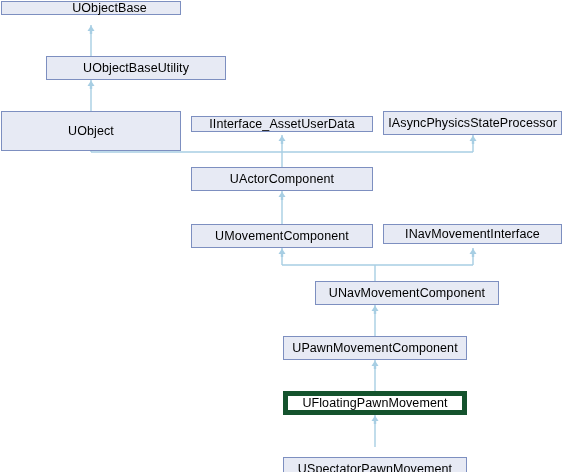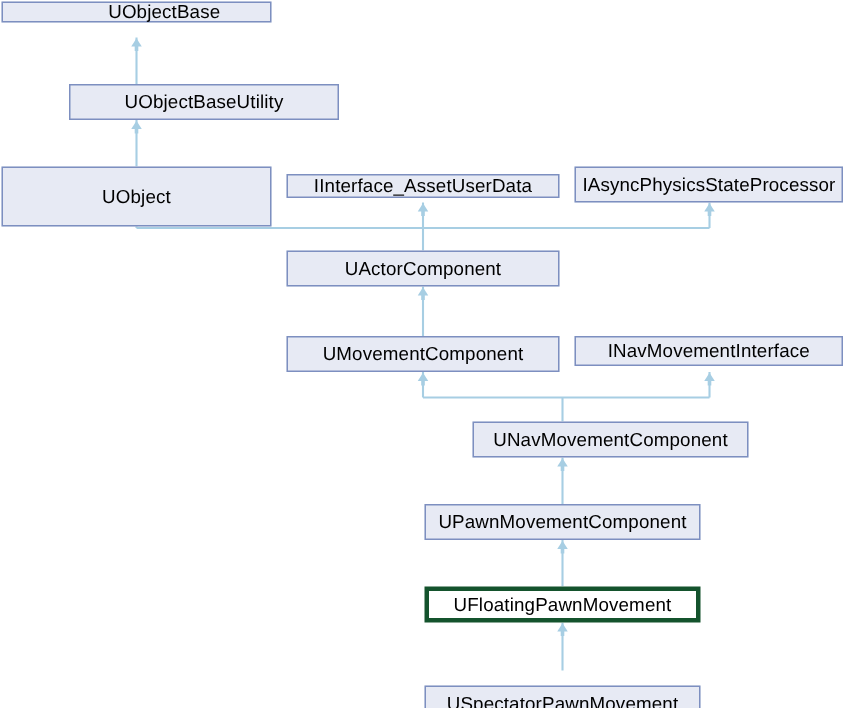--- a/index.html
+++ b/index.html
@@ -36,21 +36,21 @@
     justify-content: center;
     font-size: 12.5px;
     line-height: 1;
     color: #000000;
     letter-spacing: 0.1px;
     white-space: nowrap;
     cursor: pointer;
   }
   .node.highlight {
     background: #ffffff;
-    border: 3px solid #14532d;
+    border: 5px solid #14532d;
   }
   .node-label {
     display: block;
     padding: 0 4px;
   }
 </style>
 </head>
 <body>
 
 <div id="diagram">

